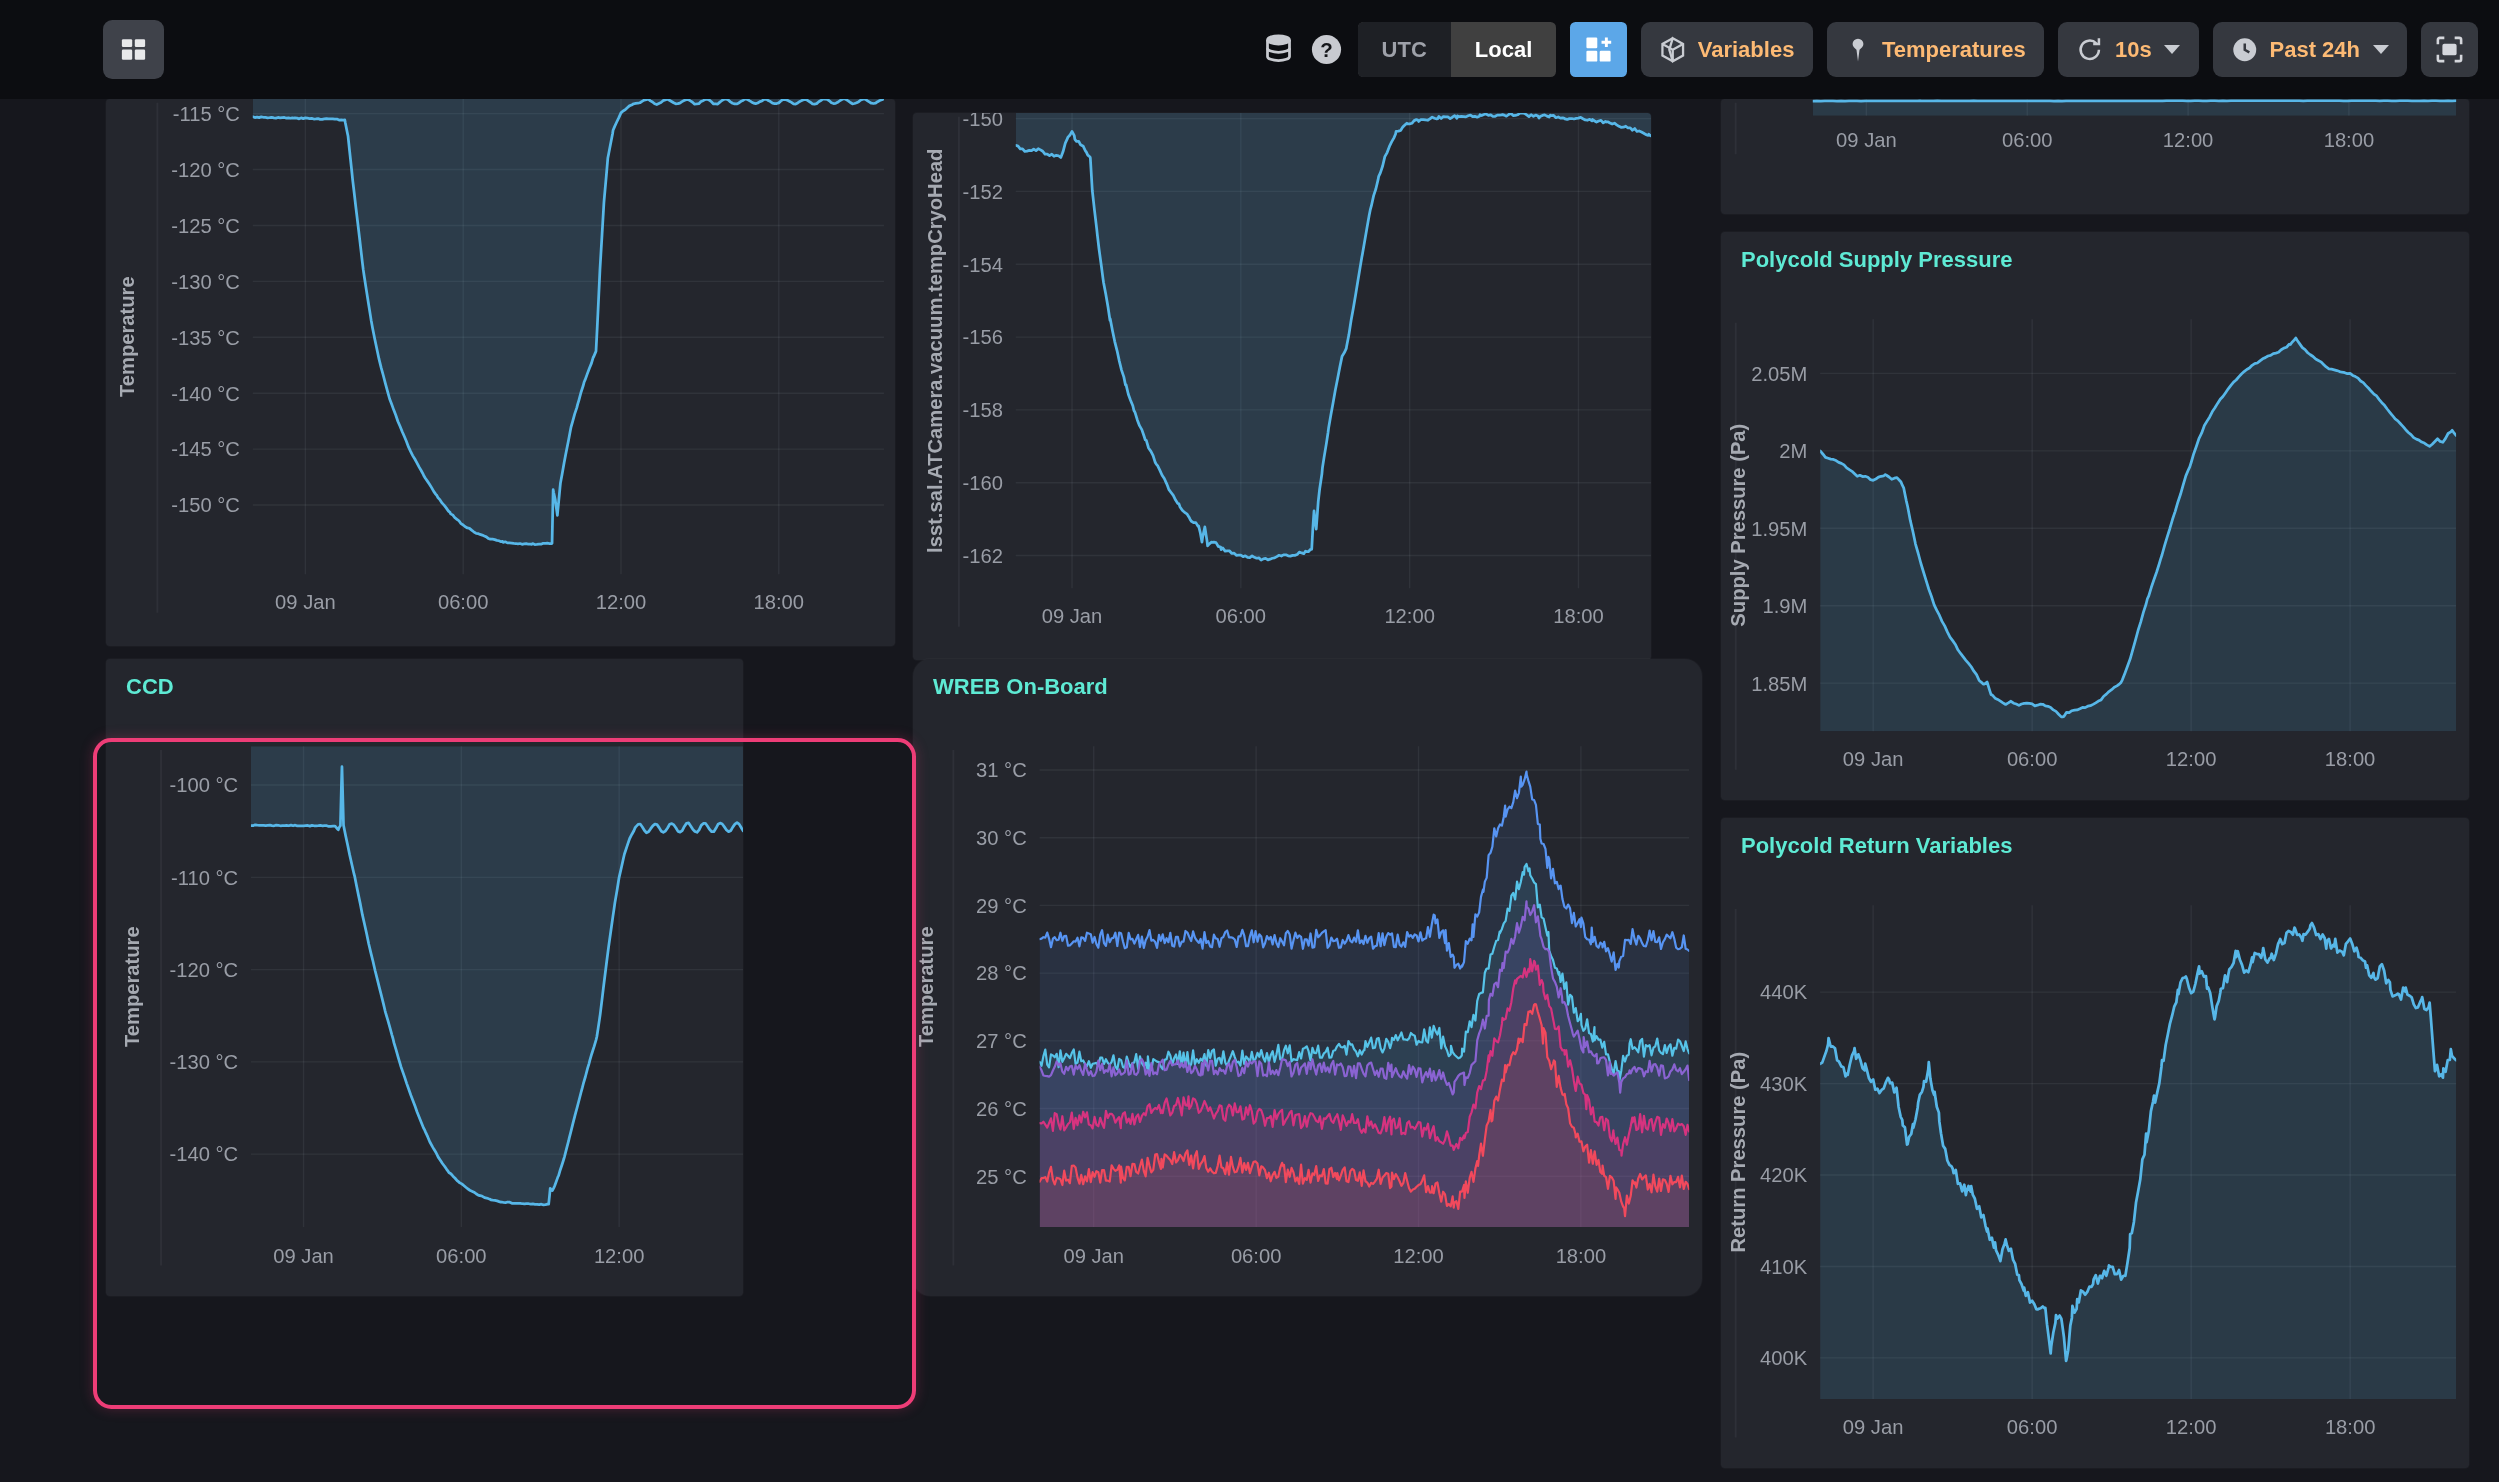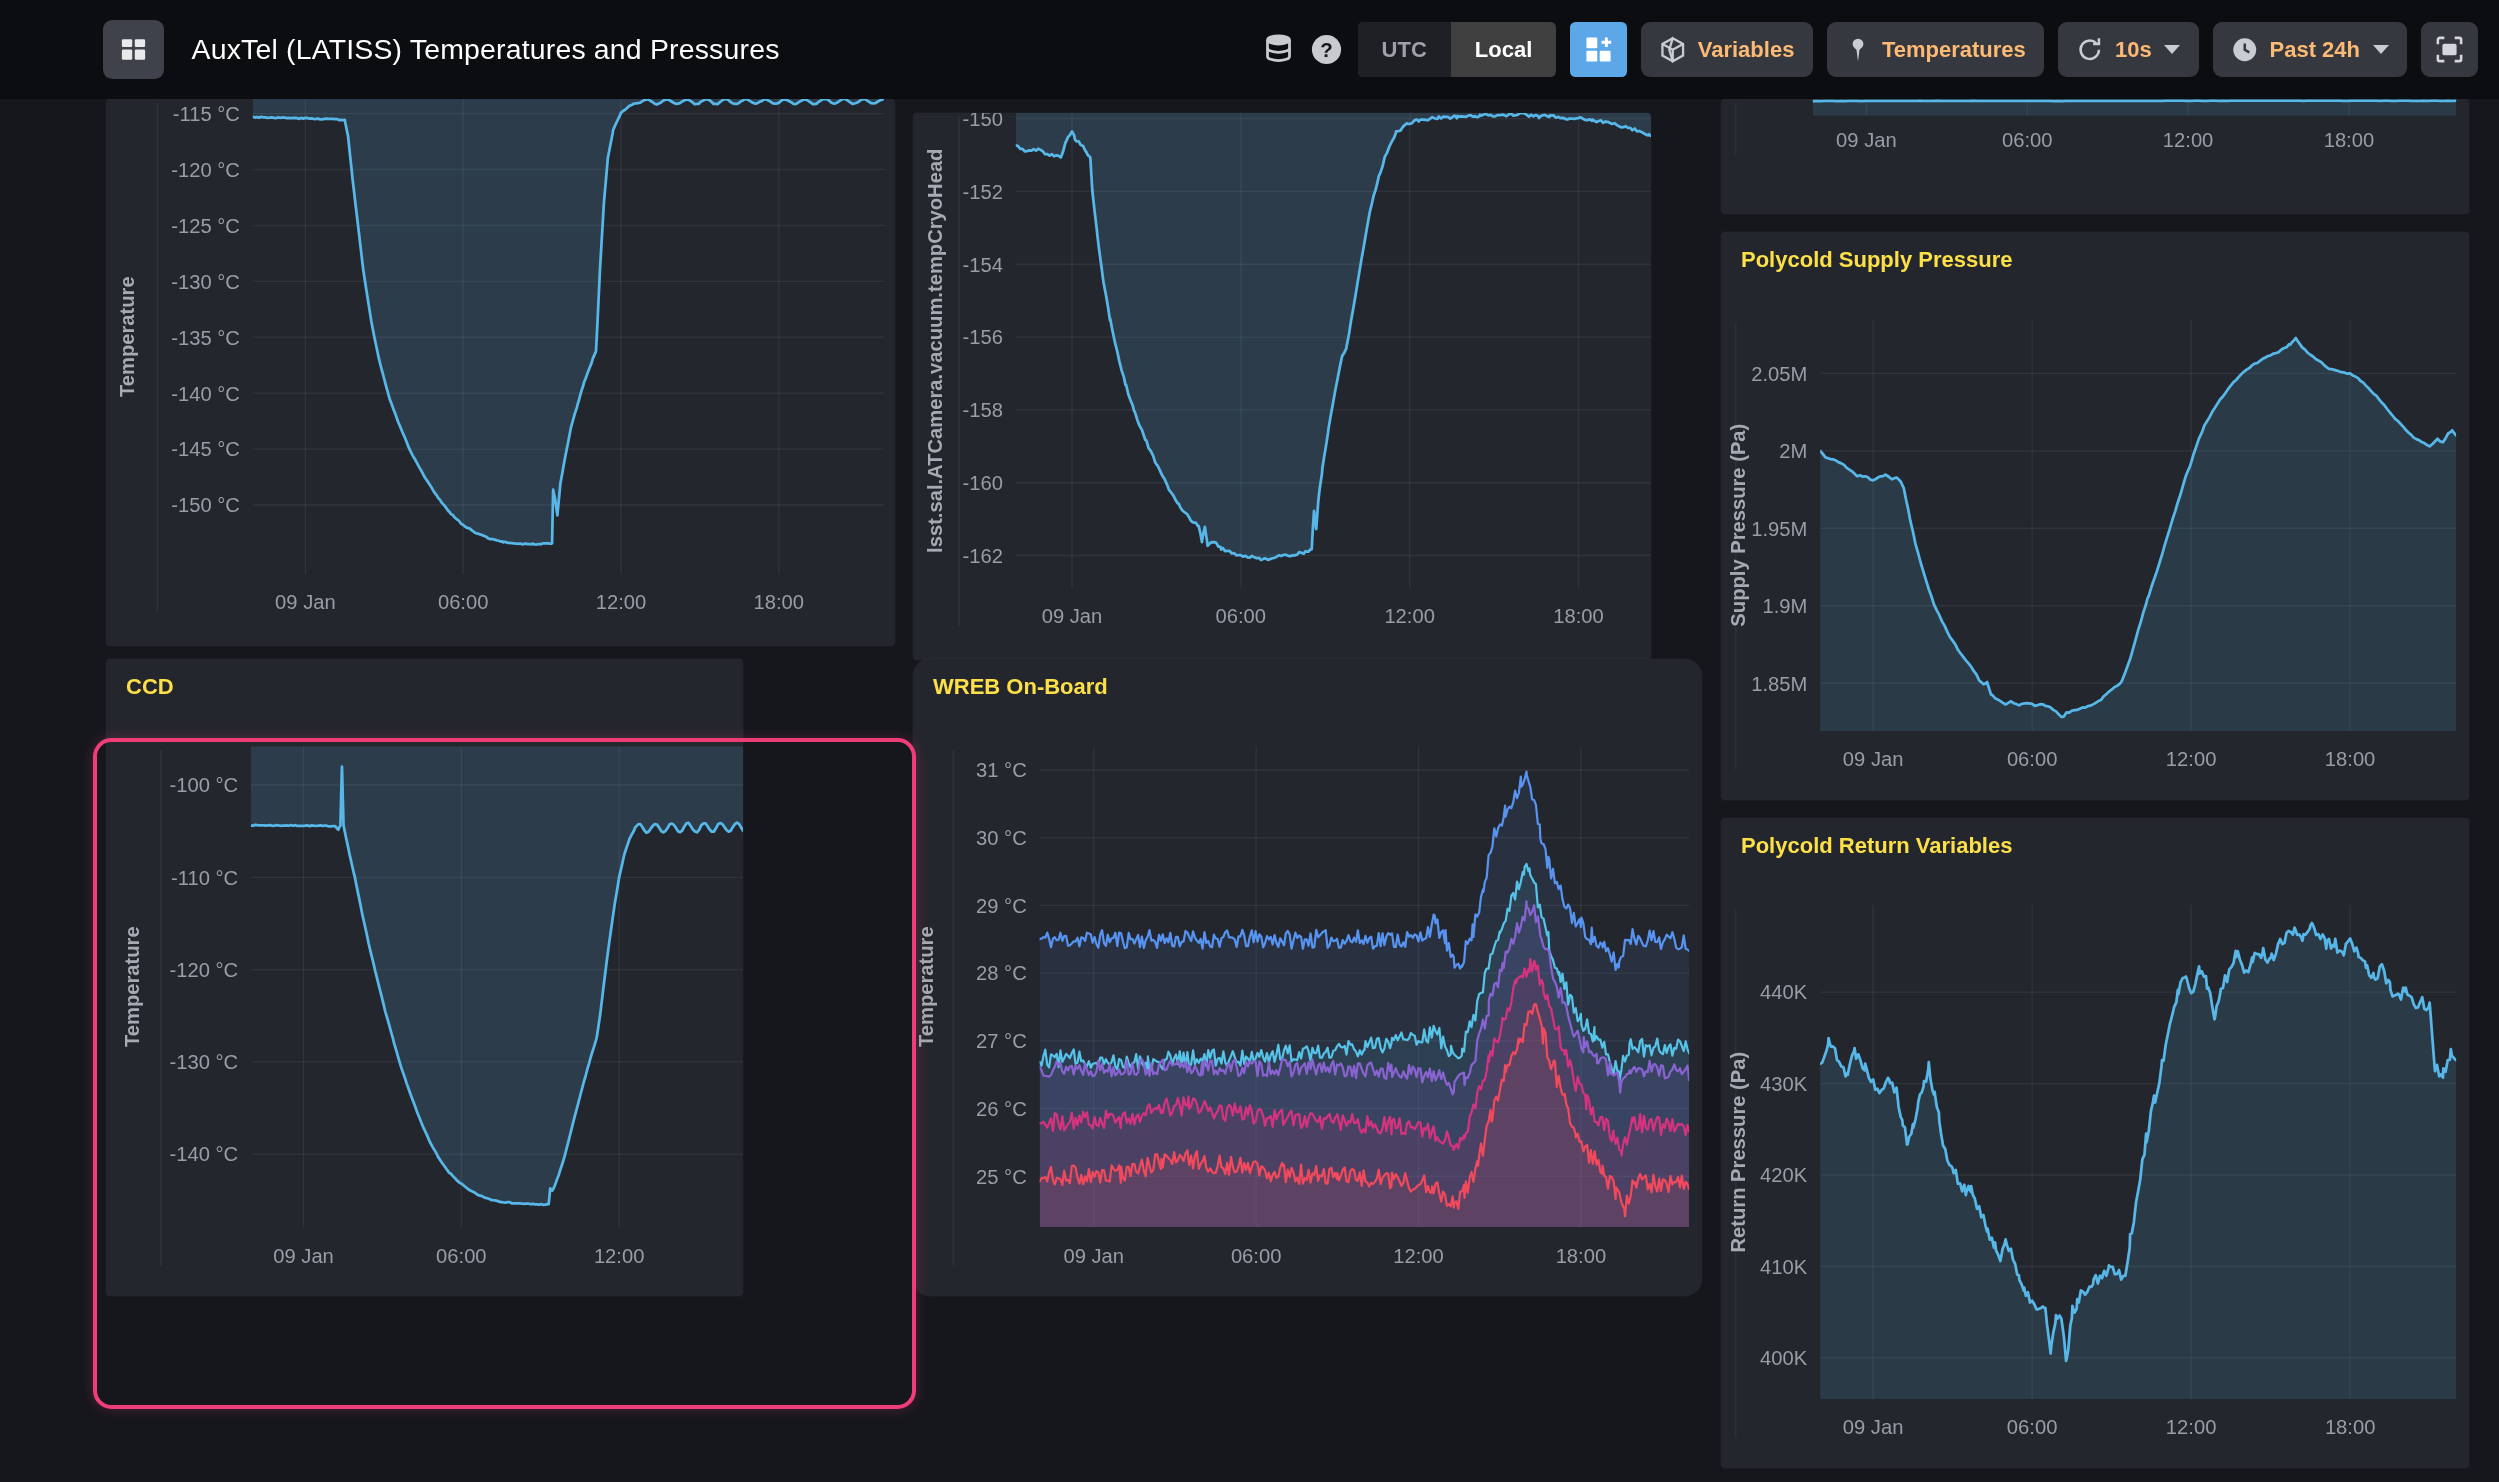--- a/index.html
+++ b/index.html
@@ -20,21 +20,21 @@
   .tz-utc{background:#1e2025;color:#9ea1a9;display:flex;align-items:center;padding:0 24px;}
   .tz-local{color:#ffffff;display:flex;align-items:center;padding:8px 24px;}
   .add-btn{width:57px;height:55px;border-radius:5.5px;background:#5ca7e8;display:flex;
     align-items:center;justify-content:center;cursor:pointer;}
   .sq-btn{width:57px;height:55px;padding:0;justify-content:center;}
   .caret{width:0;height:0;border-left:8.3px solid transparent;border-right:8.3px solid transparent;
     border-top:9.2px solid #c9ccd2;margin-left:1.8px;}
   
   .dash{position:absolute;left:0;top:99px;width:2500px;height:1384px;background:#16171d;}
   .panel{position:absolute;background:#24262d;border-radius:3.7px;box-shadow:0 0 0 0.9px rgba(255,255,255,.025);overflow:hidden;}
-  .panel-title{position:absolute;left:20px;top:14.7px;font-size:22px;font-weight:700;color:#fde047;cursor:pointer;z-index:2;}
+  .panel-title{position:absolute;left:20px;top:14.7px;font-size:22px;font-weight:700;color:#5eead4;cursor:pointer;z-index:2;}
   .chart{position:absolute;left:0;top:0;}
   .grid{stroke:rgba(215,225,245,.07);stroke-width:1.5;}
   .axisline{stroke:rgba(215,225,245,.06);stroke-width:2;}
   .ytick{fill:#999da6;font-size:22px;font-weight:500;text-anchor:end;font-family:"Liberation Sans",sans-serif;}
   .xtick{fill:#999da6;font-size:22px;font-weight:500;text-anchor:middle;font-family:"Liberation Sans",sans-serif;}
   .ylabel{fill:#a6aab2;font-size:22px;font-weight:700;text-anchor:middle;font-family:"Liberation Sans",sans-serif;}
   .highlight{position:absolute;border:4.6px solid #ee3d77;border-radius:18.4px;pointer-events:none;
     box-shadow:0 0 13px rgba(238,61,119,.25);z-index:5;}
 </style>
 </head>
@@ -42,21 +42,20 @@
 
 <div class="navbar">
   <div class="logo-btn">
     <svg width="31" height="31" viewBox="0 0 24 24">
       <rect x="3" y="4" width="8" height="6" rx="1" fill="#e8e9eb"></rect>
       <rect x="13" y="4" width="8" height="6" rx="1" fill="#e8e9eb"></rect>
       <rect x="3" y="12" width="8" height="8" rx="1" fill="#e8e9eb"></rect>
       <rect x="13" y="12" width="8" height="8" rx="1" fill="#e8e9eb"></rect>
     </svg>
   </div>
-  <div class="dash-title">AuxTel (LATISS) Temperatures and Pressures</div>
 
   <div class="nav-right">
     <div class="nav-icon">
       <svg width="33" height="33" viewBox="0 0 24 24" fill="none" stroke="#c8cad0" stroke-width="2">
         <ellipse cx="12" cy="5" rx="8" ry="3" fill="#c8cad0"></ellipse>
         <path d="M4 5v6c0 1.7 3.6 3 8 3s8-1.3 8-3V5" fill="none"></path>
         <path d="M4 11v6c0 1.7 3.6 3 8 3s8-1.3 8-3v-6" fill="none"></path>
       </svg>
     </div>
     <div class="nav-icon">

